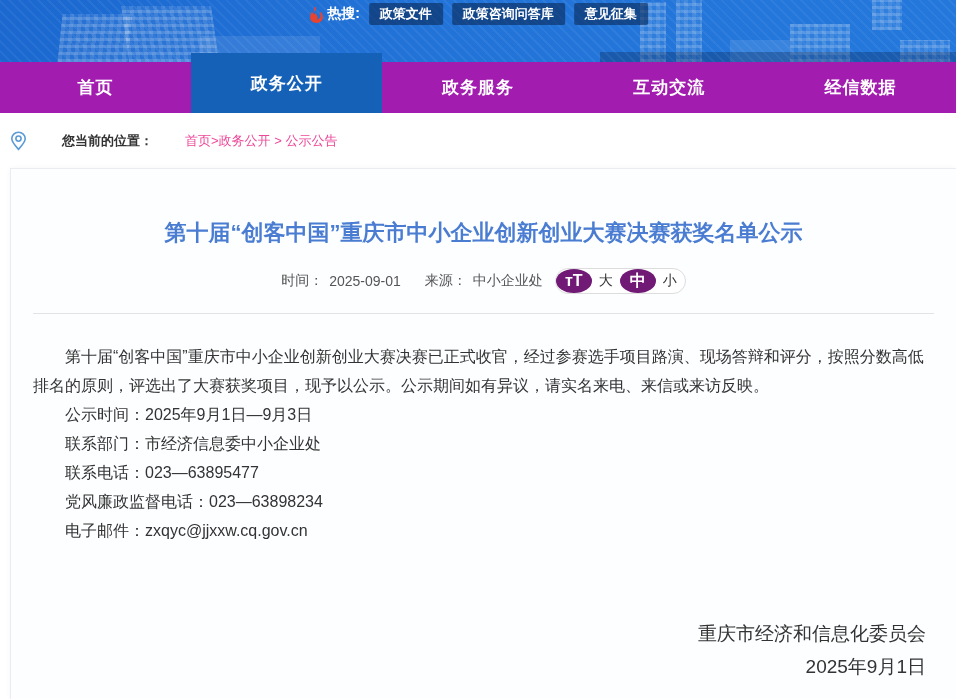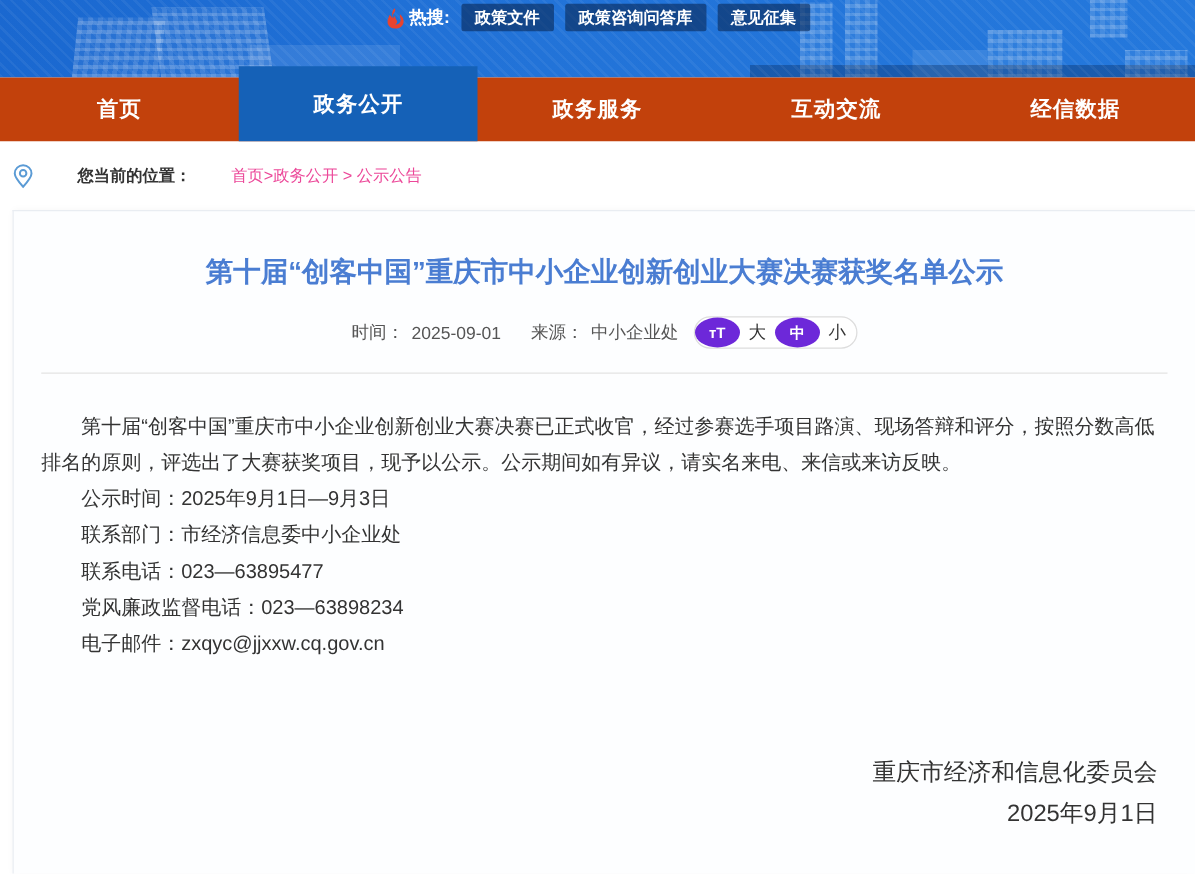--- a/index.html
+++ b/index.html
@@ -19,45 +19,45 @@
     rgba(255,255,255,0.06); }
   .bar-dark { position:absolute; background:rgba(10,40,90,0.35); }
 
   .hotbar { position:absolute; top:3px; left:50%; transform:translateX(-50%);
     display:flex; align-items:center; gap:9px; z-index:3; }
   .hot-label { color:#fff; font-weight:bold; font-size:14px; display:flex; align-items:center; gap:4px; }
   .hot-btn { background:rgba(9,40,86,0.60); color:#fff; font-size:13px; font-weight:bold;
     padding:3px 11px; border-radius:2px; cursor:pointer; border:none; line-height:16px; }
 
   
-  .nav { height:51px; background:#c2410c; display:flex; position:relative; }
+  .nav { height:51px; background:#a21caf; display:flex; position:relative; }
   .nav-item { flex:1 1 0; display:flex; align-items:center; justify-content:center;
     color:#fff; font-size:17px; font-weight:bold; cursor:pointer; height:51px; letter-spacing:1px; }
   .nav-item.active { background:#1561b7; height:60px; margin-top:-9px; padding-top:0; }
 
   
   .breadcrumb { height:55px; display:flex; align-items:center; padding-left:10px;
     font-size:13px; color:#333; background:#fff;gap:28px; }
   .crumb-label { font-weight:bold; margin:0 4px 0 7px; }
   .crumb-path { color:#ec4899; cursor:pointer; }
 
   
   .card { margin-left:10px; width:946px; height:531px;
     background:#fdfeff; border:1px solid #e9edf2; border-right:none; border-bottom:none;
     box-shadow:0 0 6px rgba(0,0,0,0.04); padding:0 22px; }
-  .article-title { margin-top:34px; text-align:center; color:#4a7dd2;
+  .article-title { margin-top:49px; text-align:center; color:#4a7dd2;
     font-size:22px; line-height:30px; font-weight:bold; }
   .meta-row { margin-top:20px; display:flex; align-items:center; justify-content:center;
     font-size:14px; color:#555; gap:6px; }
   .meta-label { color:#555; }
   .meta-val { color:#555; margin-right:18px; }
   .font-ctrl { display:flex; align-items:center; border:1px solid #ddd; border-radius:14px;
     height:26px; padding:0 8px 0 0; margin-left:6px; gap:7px; background:#fff; }
-  .fc-circle { width:36px; height:24px; border-radius:50%; background:#6d28d9; color:#fff;
-    display:flex; align-items:center; justify-content:center; font-size:12px; font-weight:bold;
+  .fc-circle { width:36px; height:24px; border-radius:50%; background:#701a75; color:#fff;
+    display:flex; align-items:center; justify-content:center; font-size:16px; font-weight:bold;
     cursor:pointer; margin-left:0; }
   .fc-plain { color:#333; font-size:14px; cursor:pointer; }
   .divider { border-bottom:1px solid #e3e3e3; margin-top:19px; }
 
   .article-body { margin-top:28px; font-size:16px; line-height:29px; color:#333; }
   .article-body p { text-indent:2em; }
 
   .signature { margin-top:72px; text-align:right; font-size:19px; line-height:33px;
     color:#333; padding-right:8px; }
 

